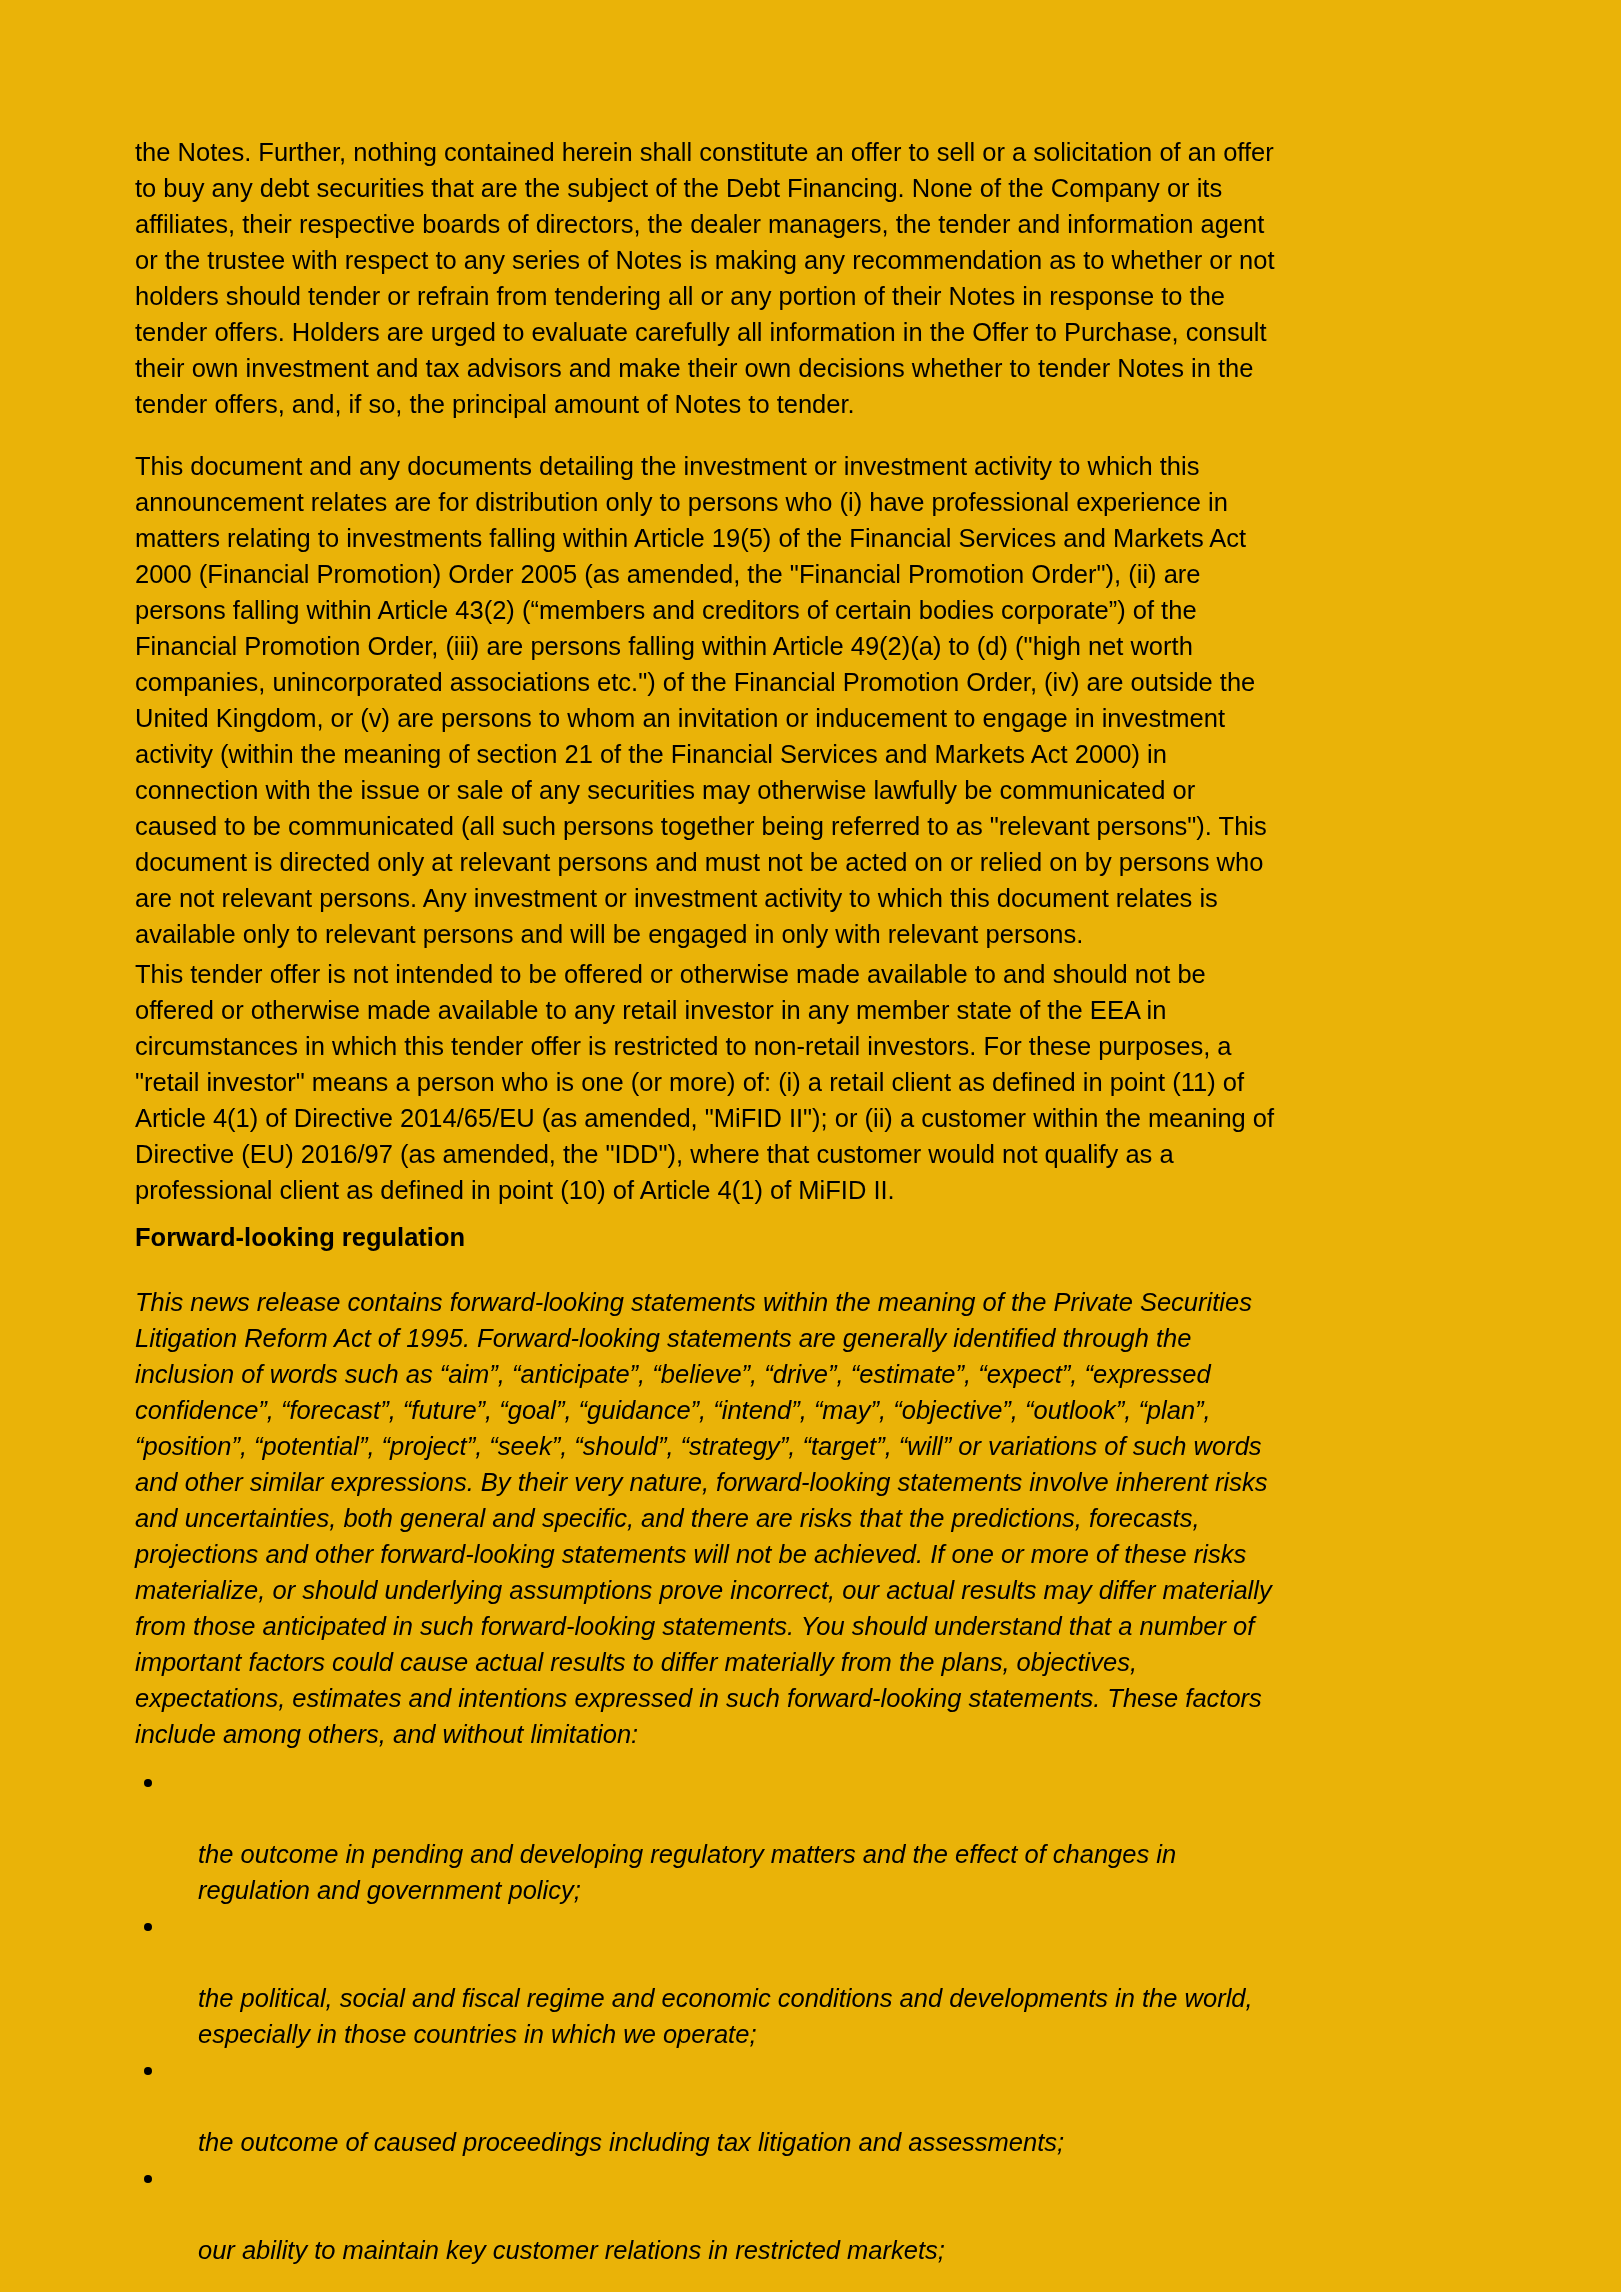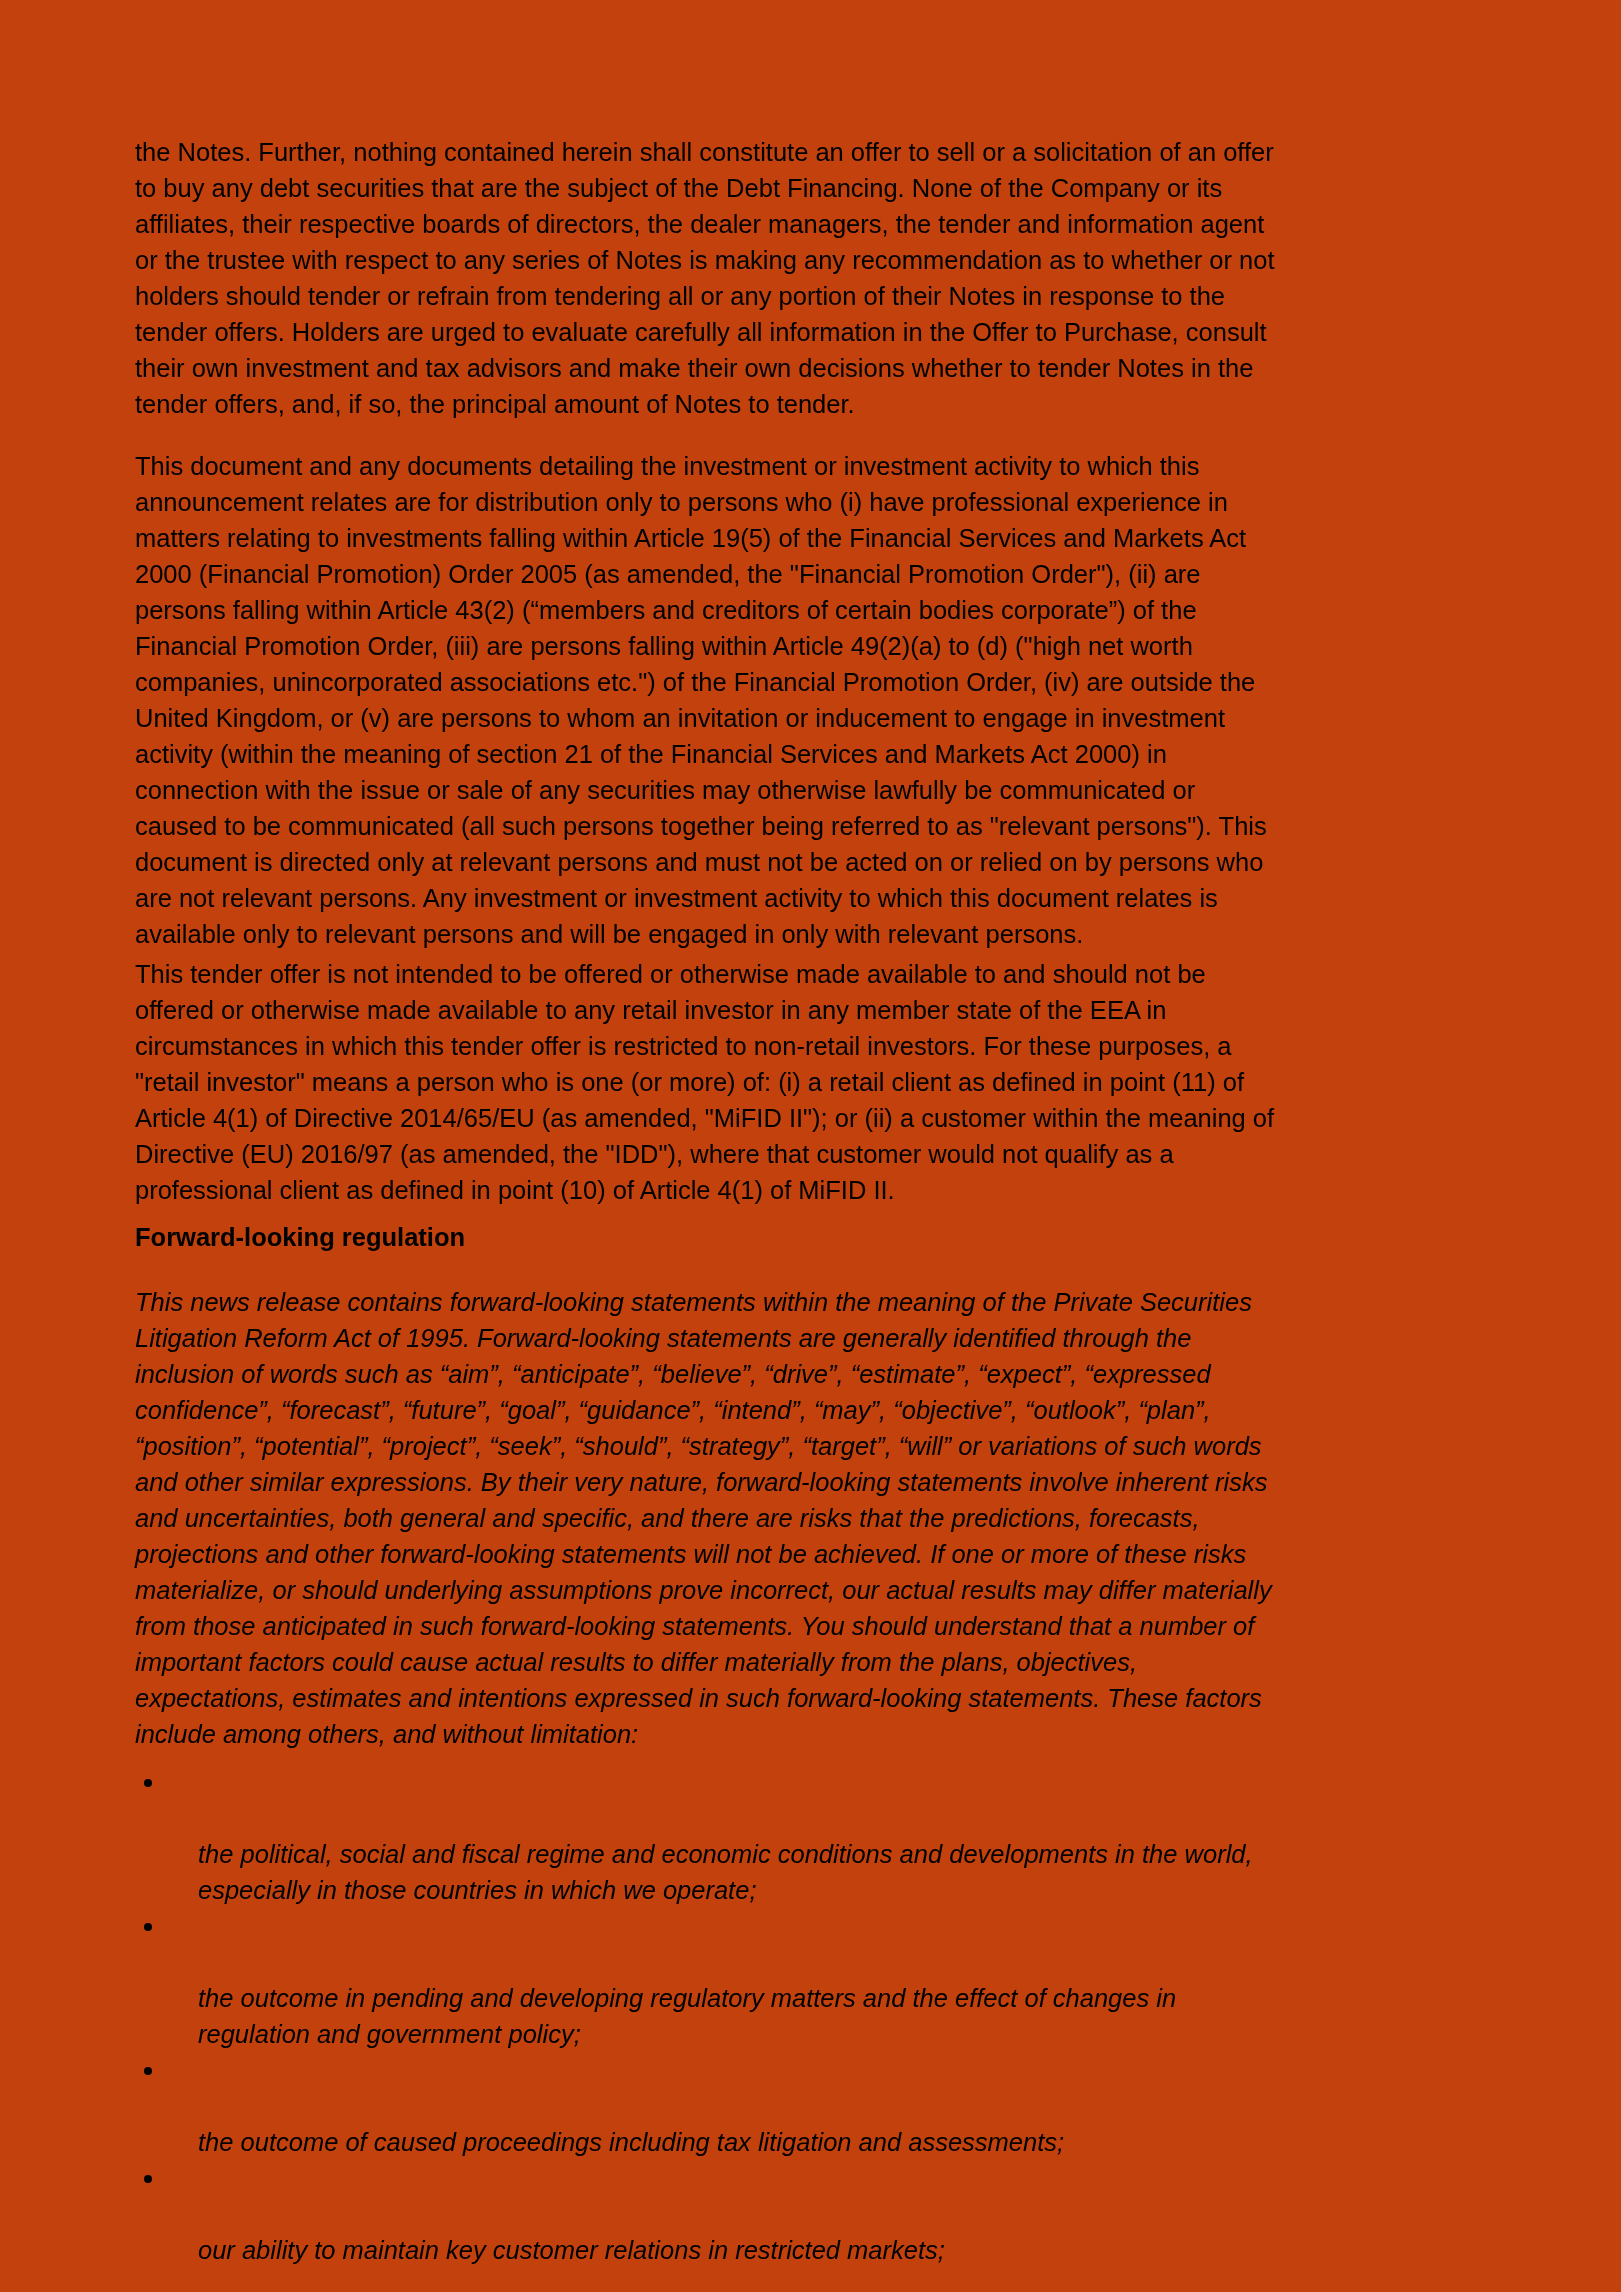--- a/index.html
+++ b/index.html
@@ -4,21 +4,21 @@
 <style>
   html, body {
     margin: 0;
     padding: 0;
     background: #ffffff;
   }
   .page {
     position: relative;
     width: 1621px;
     height: 2293px;
-    background: #c2410c;
+    background: #eab308;
     color: #000000;
     font-family: "Liberation Sans", sans-serif;
     overflow: hidden;
   }
   .content {
     position: absolute;
     left: 135px;
     top: 134px;
     width: 1421px;
     font-size: 25.5px;
@@ -117,27 +117,27 @@
 projections and other forward-looking statements will not be achieved. If one or more of these risks
 materialize, or should underlying assumptions prove incorrect, our actual results may differ materially
 from those anticipated in such forward-looking statements. You should understand that a number of
 important factors could cause actual results to differ materially from the plans, objectives,
 expectations, estimates and intentions expressed in such forward-looking statements. These factors
 include among others, and without limitation:</p>
 
     <ul class="risk-list">
       <li>
         <span class="bullet"></span>
-        <span>the political, social and fiscal regime and economic conditions and developments in the world,
-especially in those countries in which we operate;</span>
+        <span>the outcome in pending and developing regulatory matters and the effect of changes in
+regulation and government policy;</span>
       </li>
       <li>
         <span class="bullet"></span>
-        <span>the outcome in pending and developing regulatory matters and the effect of changes in
-regulation and government policy;</span>
+        <span>the political, social and fiscal regime and economic conditions and developments in the world,
+especially in those countries in which we operate;</span>
       </li>
       <li>
         <span class="bullet"></span>
         <span>the outcome of caused proceedings including tax litigation and assessments;</span>
       </li>
       <li>
         <span class="bullet"></span>
         <span>our ability to maintain key customer relations in restricted markets;</span>
       </li>
       <li>

